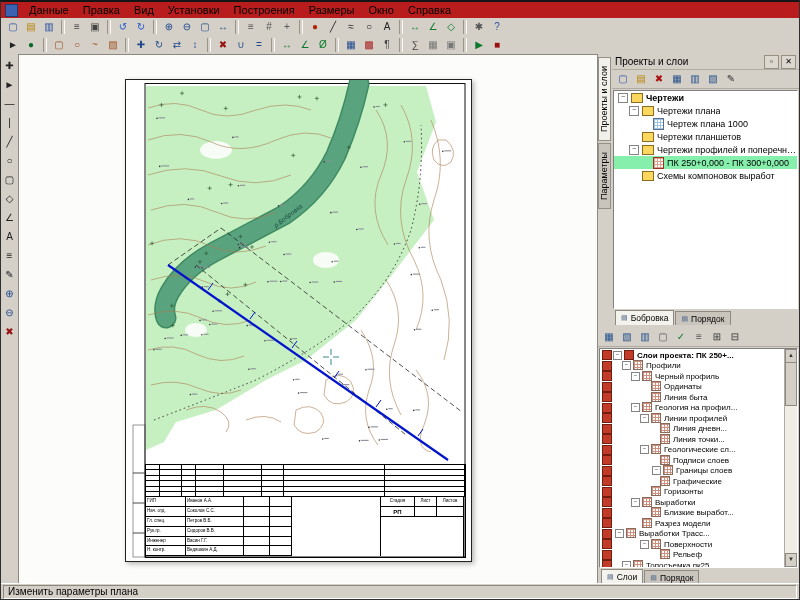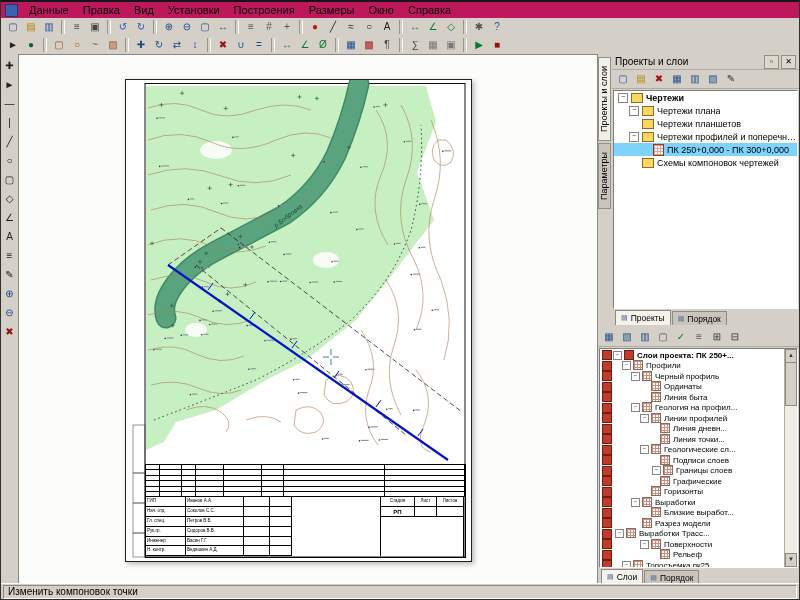--- a/index.html
+++ b/index.html
@@ -1,21 +1,21 @@
 <!DOCTYPE html>
 <html><head>
 <meta charset="utf-8">
 <style>
   html,body{margin:0;padding:0;background:#777;}
   #app{position:relative;width:800px;height:600px;background:#d4d0c8;overflow:hidden;
        font-family:"Liberation Sans",sans-serif;color:#000;box-sizing:border-box;
        border:1px solid #303030;border-top:2px solid #151515;}
   
   .menubar{position:absolute;left:0;top:0;right:0;height:16px;display:flex;align-items:center;
-           background:#be185d;border-bottom:5px solid #a21caf;padding-left:2px;}
+           background:#b91c1c;border-bottom:5px solid #a21caf;padding-left:2px;}
   .appico{width:11px;height:11px;background:#3a62b0;border:1px solid #203a70;margin:0 4px 0 2px;flex:none;}
   .mi{font-size:11px;padding:1px 7px;cursor:default;}
   
   .tbar{position:absolute;left:0;right:0;height:18px;background:#d4d0c8;display:flex;align-items:center;
         padding-left:3px;border-bottom:1px solid #b8b4ac;}
   .tbar1{top:16px;} .tbar2{top:34px;}
   .tbtn{width:16px;height:16px;line-height:15px;text-align:center;font-size:10px;flex:none;
         border:1px solid #d4d0c8;border-radius:1px;cursor:default;}
   .tsep{width:2px;height:14px;border-left:1px solid #989488;border-right:1px solid #fbfaf7;margin:0 3px;flex:none;}
   
@@ -49,21 +49,21 @@
   .vtab.active{background:#f2f0ea;}
   .rtc{position:absolute;left:14px;right:0;top:0;bottom:0;display:flex;flex-direction:column;}
   .cap{height:15px;display:flex;align-items:center;font-size:10px;padding:0 3px;border-bottom:1px solid #b0aca4;}
   .cap .sp{flex:1;}
   .capbtn{width:13px;height:12px;font-size:8px;line-height:11px;text-align:center;border:1px solid #968f82;
           background:#dcd8d0;margin-left:2px;cursor:default;}
   .ptools{height:18px;display:flex;align-items:center;padding-left:2px;border-bottom:1px solid #b0aca4;flex:none;}
   .tree{flex:1;background:#fff;border:1px solid #808080;border-bottom-color:#fff;border-right-color:#fff;
         margin:1px;overflow:hidden;position:relative;}
   .trow{position:relative;display:flex;align-items:center;height:13px;font-size:9px;white-space:nowrap;cursor:default;}
-  .trow.sel{background:#7dd3fc;}
+  .trow.sel{background:#86efac;}
   .trow.b .lbl{font-weight:bold;}
   .exp{display:inline-block;flex:none;width:8px;height:8px;border:1px solid #848484;background:#fff;
        font-size:7px;line-height:6px;text-align:center;margin-right:3px;color:#333;}
   .exp.none{visibility:hidden;}
   .ico{display:inline-block;flex:none;margin-right:3px;}
   .ic-folder{width:10px;height:8px;background:#fcd760;border:1px solid #8a6d1d;}
   .ic-sheet{width:9px;height:10px;background:#fff;border:1px solid #5a6b8c;
      background-image:linear-gradient(#9cc2e8 1px,transparent 1px),linear-gradient(90deg,#9cc2e8 1px,transparent 1px);
      background-size:3px 3px;}
   .ic-sheeta{width:9px;height:10px;background:#fff;border:1px solid #a03020;
@@ -548,43 +548,48 @@
             <div class="trow b" style="padding-left: 4px;">
               <span class="exp">−</span>
               <span class="ico ic-folder"></span>
               <span class="lbl">Чертежи</span>
             </div>
             <div class="trow" style="padding-left: 15px;">
               <span class="exp">−</span>
               <span class="ico ic-folder"></span>
               <span class="lbl">Чертежи плана</span>
             </div>
+            <div class="trow" style="padding-left: 26px;">
+              <span class="exp none"></span>
+              <span class="ico ic-sheet"></span>
+              <span class="lbl">Чертеж плана 1000</span>
+            </div>
             <div class="trow" style="padding-left: 15px;">
               <span class="exp none"></span>
               <span class="ico ic-folder"></span>
               <span class="lbl">Чертежи планшетов</span>
             </div>
             <div class="trow" style="padding-left: 15px;">
               <span class="exp">−</span>
               <span class="ico ic-folder"></span>
               <span class="lbl">Чертежи профилей и поперечников</span>
             </div>
             <div class="trow sel" style="padding-left: 26px;">
               <span class="exp none"></span>
               <span class="ico ic-sheeta"></span>
               <span class="lbl">ПК 250+0,000 - ПК 300+0,000</span>
             </div>
             <div class="trow" style="padding-left: 15px;">
               <span class="exp none"></span>
               <span class="ico ic-folder"></span>
-              <span class="lbl">Схемы компоновок чертежей</span>
+              <span class="lbl">Схемы компоновок выработ</span>
             </div>
           </div>
         <div class="tabs">
-            <div class="tab active">Проекты</div>
+            <div class="tab active">Бобровка</div>
             <div class="tab">Порядок</div>
           </div>
       </div>
     </div>
     <div class="rsplit"></div>
     <div class="rbot">
       <div class="ptools">
           <span class="tbtn" style="color: rgb(36, 80, 140);">▦</span>
           <span class="tbtn" style="color: rgb(36, 80, 140);">▧</span>
           <span class="tbtn" style="color: rgb(36, 80, 140);">▥</span>
@@ -728,16 +733,16 @@
           </div>
         </div>
       <div class="tabs">
           <div class="tab active">Слои</div>
           <div class="tab">Порядок</div>
         </div>
     </div>
   </div>
 
   <div class="status">
-    <div class="stext">Изменить компоновок точки</div>
+    <div class="stext">Изменить параметры плана</div>
   </div>
 
 </div>
 
 </body></html>

